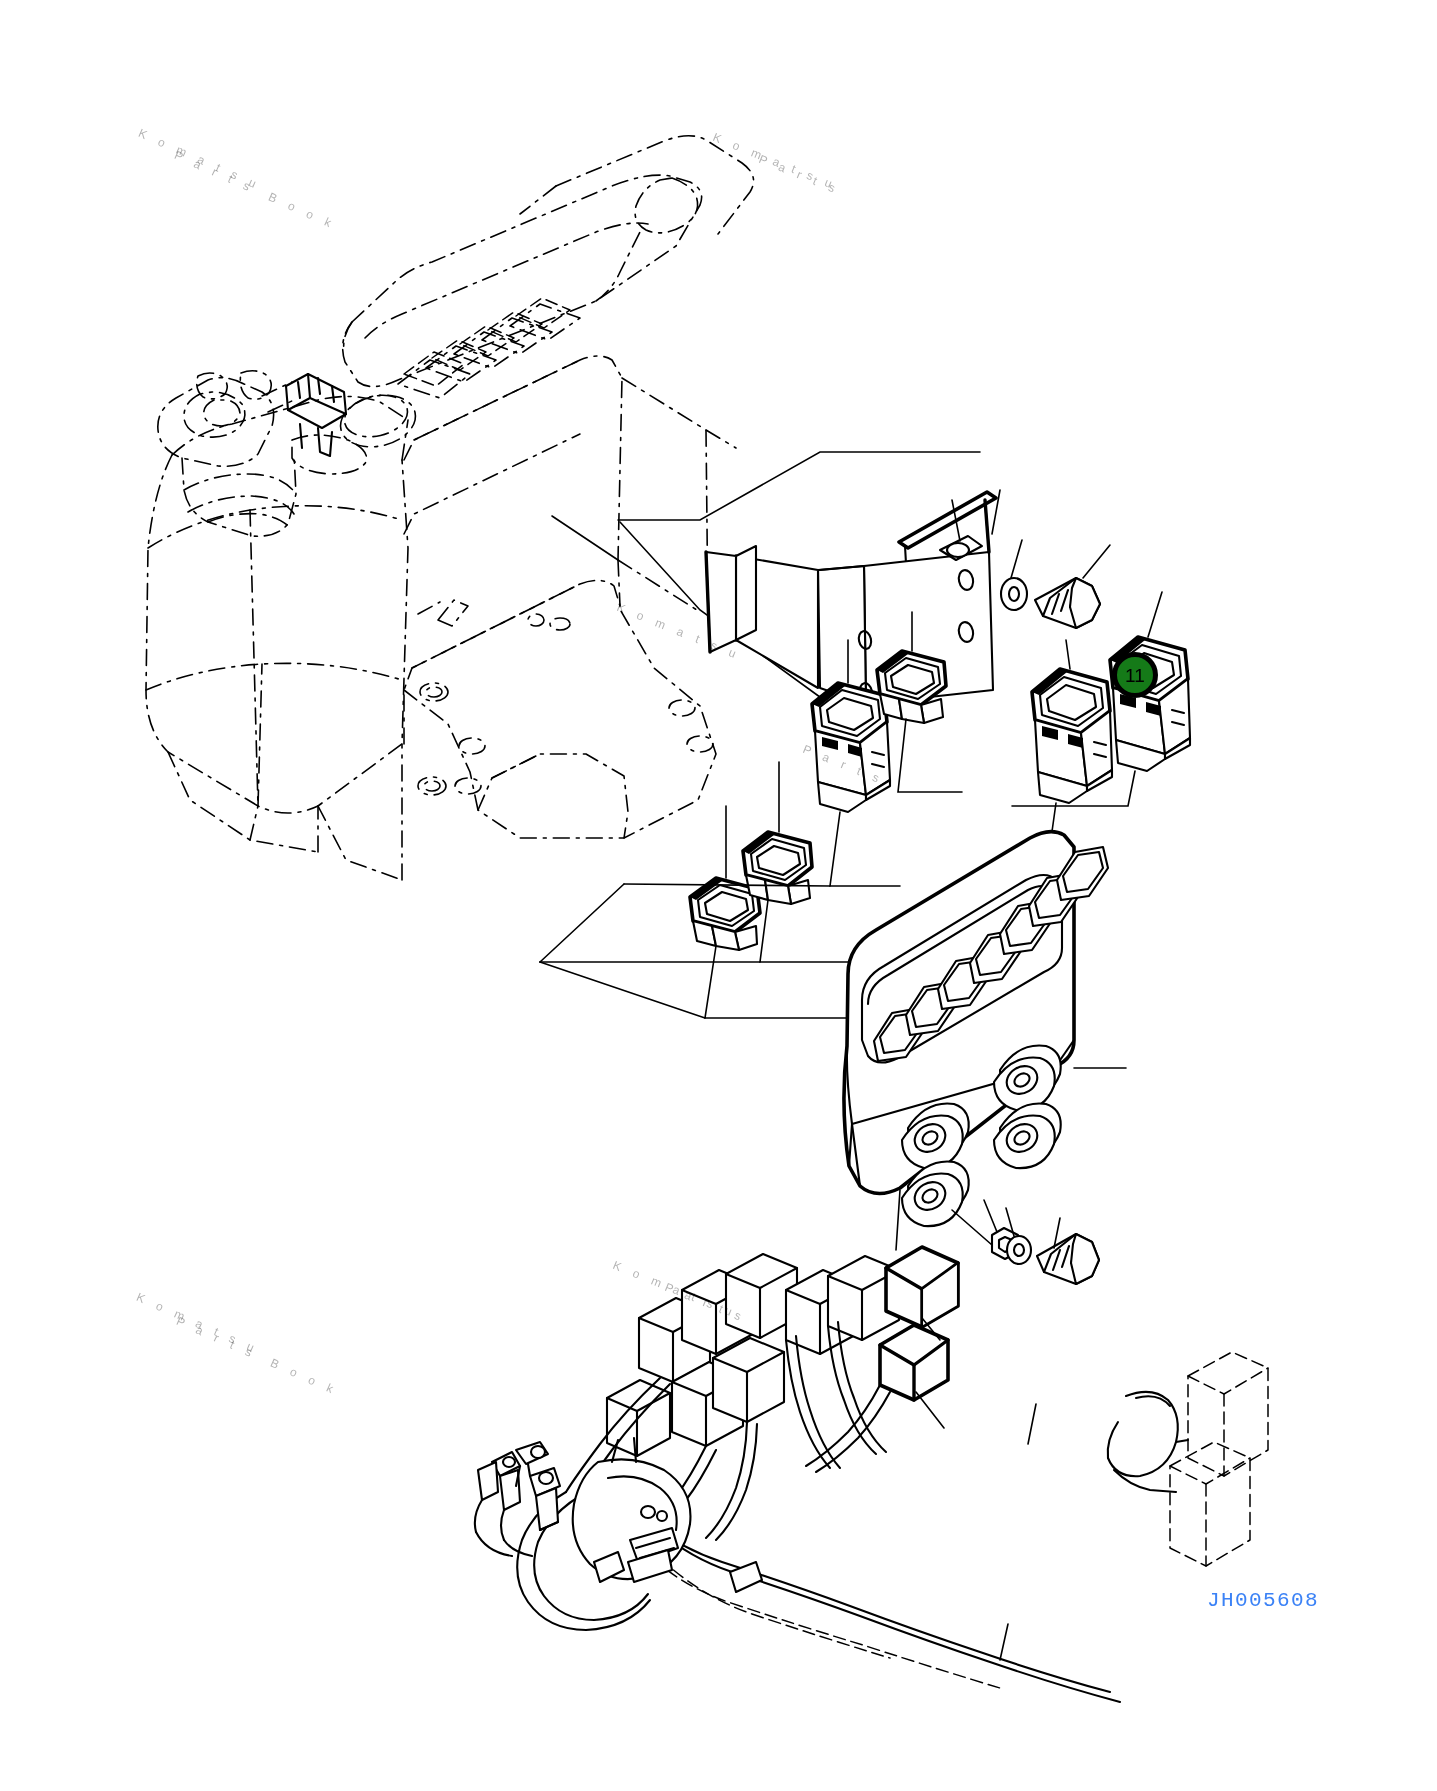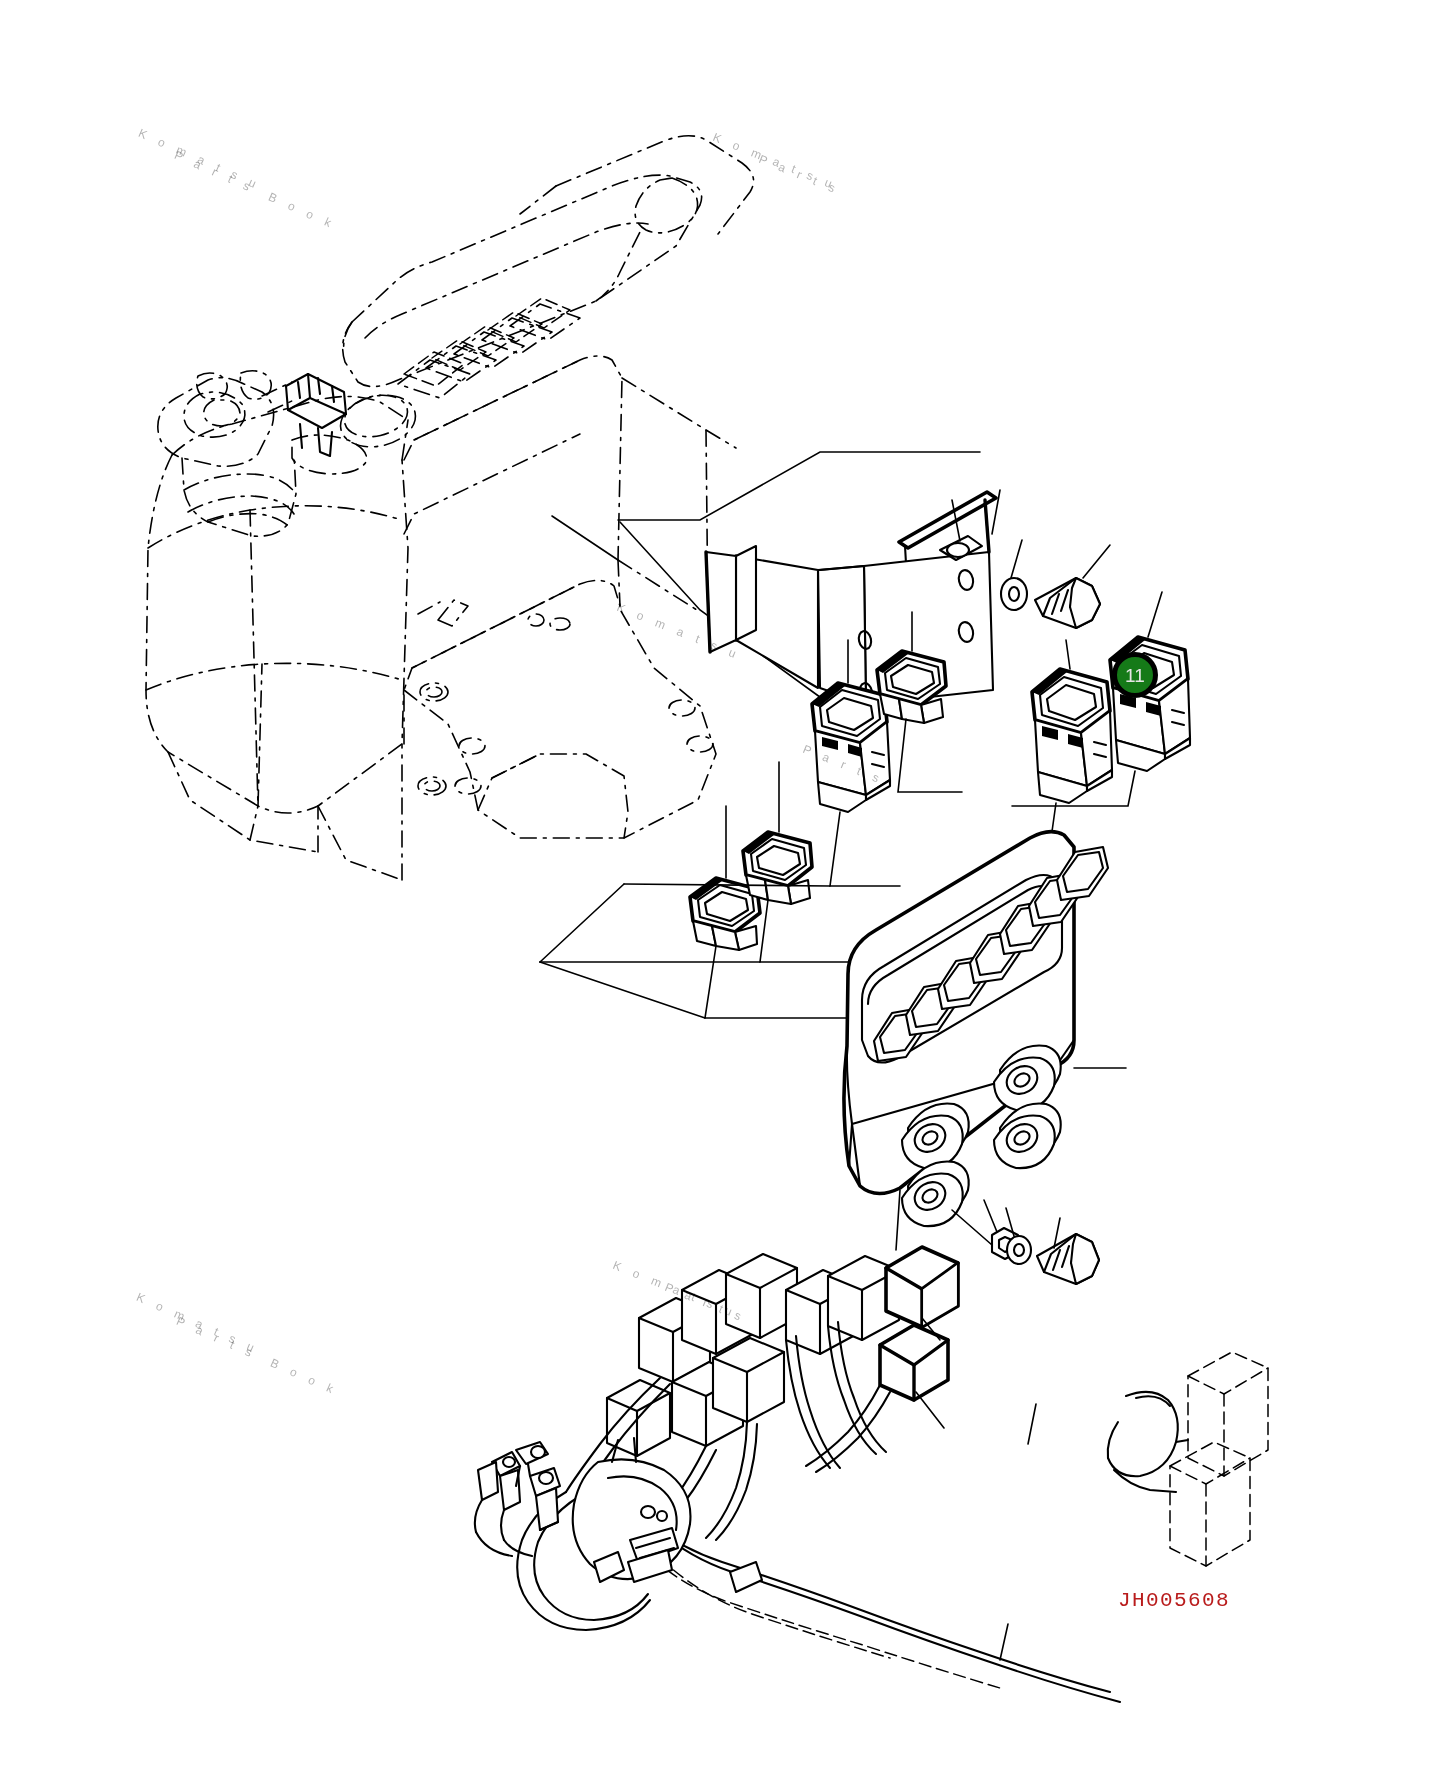--- a/index.html
+++ b/index.html
@@ -33,25 +33,25 @@
     font-weight:400;
     line-height:1;
     letter-spacing:.2px;
     cursor:pointer;
     z-index:40;
   }
 
   
   .drawing-no{
     position:absolute;
-    left:1118px;top:1589px;
+    left:1207px;top:1589px;
     font-family:"Liberation Mono","DejaVu Sans Mono",monospace;
     font-size:21px;
     letter-spacing:1.4px;
-    color:#b91c1c;
+    color:#3b82f6;
     white-space:nowrap;
     z-index:30;
   }
 
   
   .wm{
     position:absolute;
     color:#000000;
     opacity:.30;
     font-family:"Liberation Sans", sans-serif;
@@ -620,17 +620,17 @@
     <div class="wm" style="left:716px;top:130px;transform:rotate(22deg);font-size:12px;">K o m a t s u</div>
     <div class="wm" style="left:762px;top:152px;transform:rotate(22deg);font-size:12px;">P a r t s</div>
     <div class="wm" style="left:140px;top:1290px;transform:rotate(24deg);font-size:12px;">K o m a t s u</div>
     <div class="wm" style="left:180px;top:1314px;transform:rotate(24deg);font-size:12px;">P a r t s&nbsp; B o o k</div>
     <div class="wm" style="left:616px;top:1258px;transform:rotate(22deg);font-size:12px;">K o m a t s u</div>
     <div class="wm" style="left:668px;top:1280px;transform:rotate(22deg);font-size:12px;">P a r t s</div>
     <div class="wm" style="left:620px;top:600px;transform:rotate(22deg);font-size:12px;">K o m a t s u</div>
     <div class="wm" style="left:806px;top:742px;transform:rotate(22deg);font-size:12px;">P a r t s</div>
   </div>
 
-  <div class="callout" style="left: 1112px; top: 652px; --badge: #157a18; background: rgb(21, 122, 24); border-color: rgb(0, 0, 0); color: #e5e5e5;">11</div>
+  <div class="callout" style="left: 1112px; top: 652px; --badge: #157a18; background: rgb(21, 122, 24); border-color: rgb(0, 0, 0); color: #000000;">11</div>
 
   <div class="drawing-no">JH005608</div>
 
 </div>
 
 </body></html>

